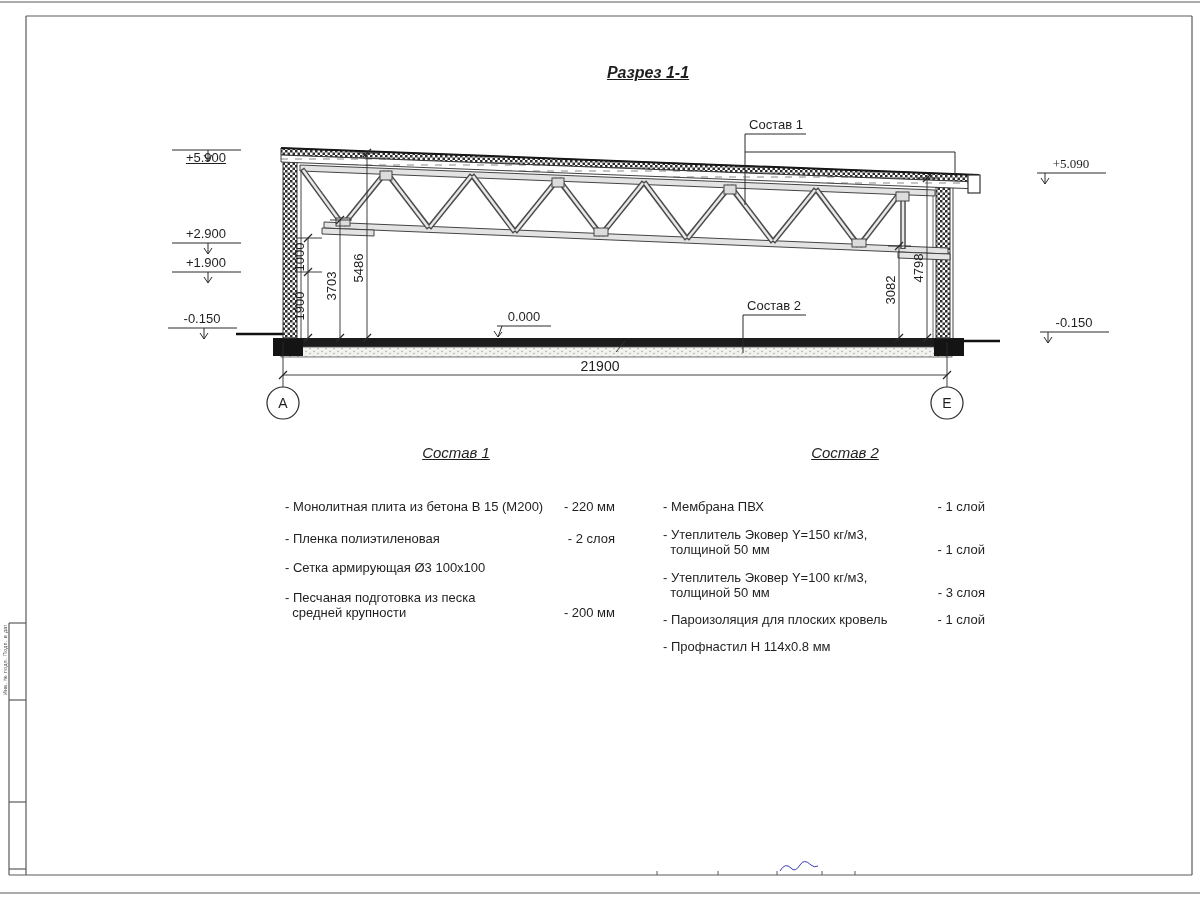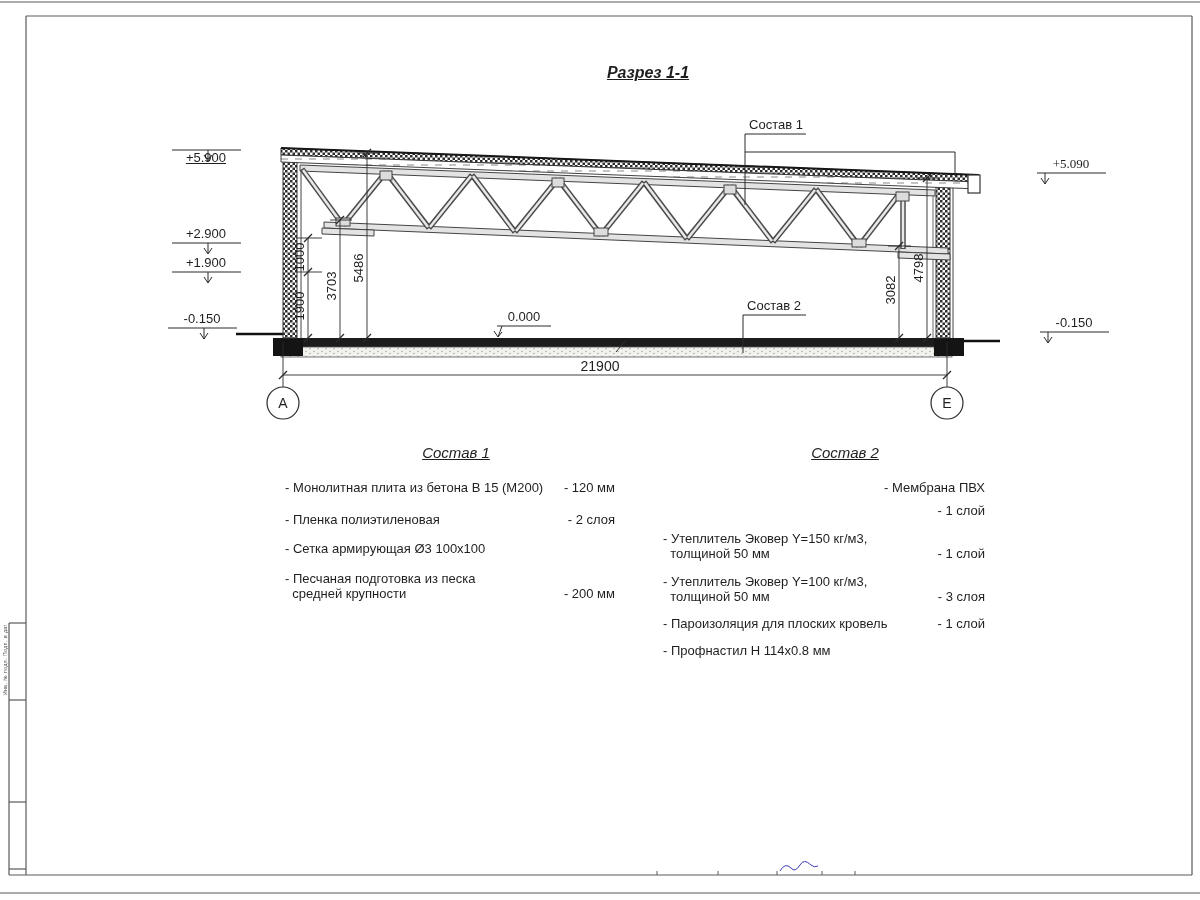--- a/index.html
+++ b/index.html
@@ -5,21 +5,21 @@
   html,body{margin:0;padding:0;background:#fff;width:1200px;height:900px;overflow:hidden;
     font-family:"Liberation Sans",sans-serif;color:#1f1f1f;}
   #sheet{position:relative;width:1200px;height:688px;background:#fff;}
   svg{position:absolute;left:0;top:0;}
   .t{position:absolute;white-space:nowrap;font-size:13px;line-height:15px;}
   .ctr{transform:translateX(-50%);}
   .title{font-size:16px;font-style:italic;text-decoration:underline;font-weight:bold;}
   .heading{font-size:15px;font-style:italic;text-decoration:underline;}
   .dim-v{position:absolute;font-size:13px;transform:translate(-50%,-50%) rotate(-90deg);transform-origin:center;}
   .elev{font-size:13px;}
-  .complist{position:absolute;width:330px;font-size:13px;}
+  .complist{position:absolute;width:330px;font-size:13px;margin-top:19px;}
   .comp-row{display:flex;justify-content:space-between;align-items:flex-end;gap:8px;}
   .comp-name{white-space:pre-wrap;}
   .comp-val{white-space:nowrap;}
   .axis-letter{position:absolute;font-size:14px;transform:translate(-50%,-50%);}
   .side-label{position:absolute;left:2px;top:695px;font-size:5px;color:#444;
     transform:rotate(-90deg);transform-origin:top left;letter-spacing:0.5px;white-space:nowrap;width:70px;overflow:hidden;}
 </style>
 </head>
 <body>
 
@@ -243,40 +243,40 @@
   <div class="dim-v" style="left:918px;top:268px;">4798</div>
   <div class="t ctr" style="left:600px;top:359px;font-size:14px;">21900</div>
 
   <div class="axis-letter" style="left:283px;top:403px;">А</div>
   <div class="axis-letter" style="left:947px;top:403px;">Е</div>
 
   <div class="t heading ctr" style="left:456px;top:445px;">Состав 1</div>
   <div class="complist" style="left:285px;top:480px;">
     <div class="comp-row" style="margin-bottom:17px;">
       <span class="comp-name">- Монолитная плита из бетона В 15 (М200)</span>
-      <span class="comp-val">- 120 мм</span>
+      <span class="comp-val">- 220 мм</span>
     </div>
     <div class="comp-row" style="margin-bottom:14px;text-align:center;">
       <span class="comp-name">- Пленка полиэтиленовая</span>
       <span class="comp-val">- 2 слоя</span>
     </div>
     <div class="comp-row" style="margin-bottom:15px;">
       <span class="comp-name">- Сетка армирующая Ø3 100x100</span>
       <span class="comp-val"></span>
     </div>
     <div class="comp-row" style="margin-bottom:17px;">
       <span class="comp-name">- Песчаная подготовка из песка
   средней крупности</span>
       <span class="comp-val">- 200 мм</span>
     </div>
   </div>
 
   <div class="t heading ctr" style="left:845px;top:445px;">Состав 2</div>
   <div class="complist" style="left:663px;top:480px;width:322px;">
-    <div class="comp-row" style="margin-bottom:13px;flex-direction:column;">
+    <div class="comp-row" style="margin-bottom:13px;">
       <span class="comp-name">- Мембрана ПВХ</span>
       <span class="comp-val">- 1 слой</span>
     </div>
     <div class="comp-row" style="margin-bottom:13px;">
       <span class="comp-name">- Утеплитель Эковер Y=150 кг/м3,
   толщиной 50 мм</span>
       <span class="comp-val">- 1 слой</span>
     </div>
     <div class="comp-row" style="margin-bottom:12px;">
       <span class="comp-name">- Утеплитель Эковер Y=100 кг/м3,

